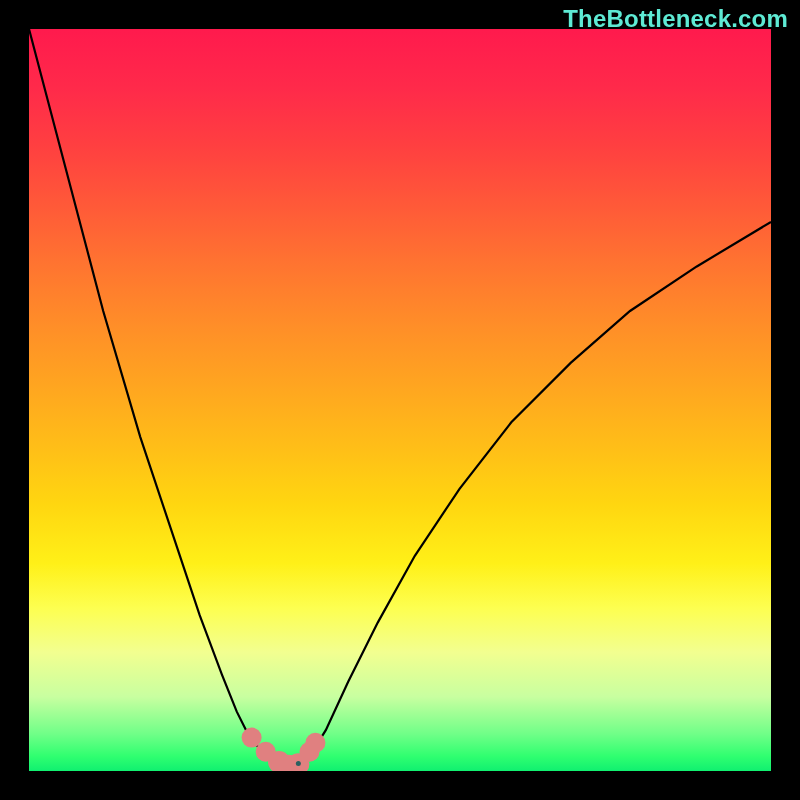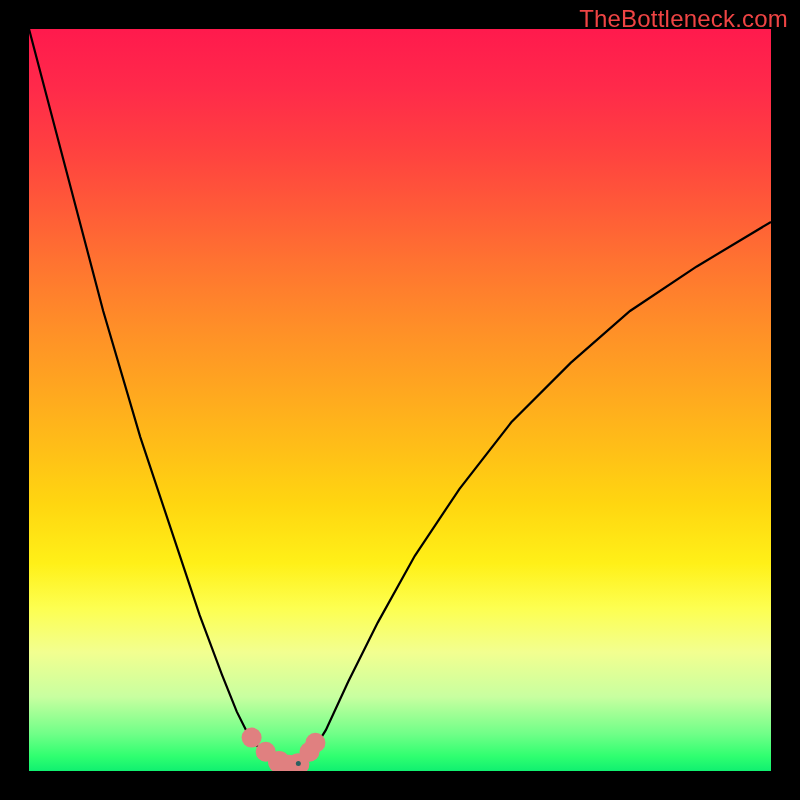--- a/index.html
+++ b/index.html
@@ -40,22 +40,22 @@
     position: absolute;
     left: 0; top: 0;
     width: 742px; height: 742px;
   }
   .watermark {
     position: absolute;
     top: 5px;
     right: 12px;
     font-family: Arial, Helvetica, sans-serif;
     font-size: 24px;
-    color: #ef4444;
-    font-weight: 400;
+    color: #5eead4;
+    font-weight: 700;
     letter-spacing: 0.2px;
   }
 </style>
 </head>
 <body>
 
 <div class="frame">
   <div class="gradient"></div>
   <svg class="curve-layer" viewBox="0 0 742 742" preserveAspectRatio="none">
     <path id="curve-path" fill="none" stroke="#000000" stroke-width="2.2" d="M0.00 0.00 L37.10 140.98 L74.20 281.96 L111.30 408.10 L148.40 519.40 L170.66 586.18 L192.92 645.54 L207.76 682.64 L222.60 712.32 L244.86 730.87 L244.86 730.87 L255.99 737.55 L267.12 737.55 L278.25 730.87 L278.25 730.87 L296.80 701.19 L319.06 652.96 L348.74 593.60 L385.84 526.82 L430.36 460.04 L482.30 393.26 L541.66 333.90 L601.02 281.96 L667.80 237.44 L742.00 192.92 "></path>

